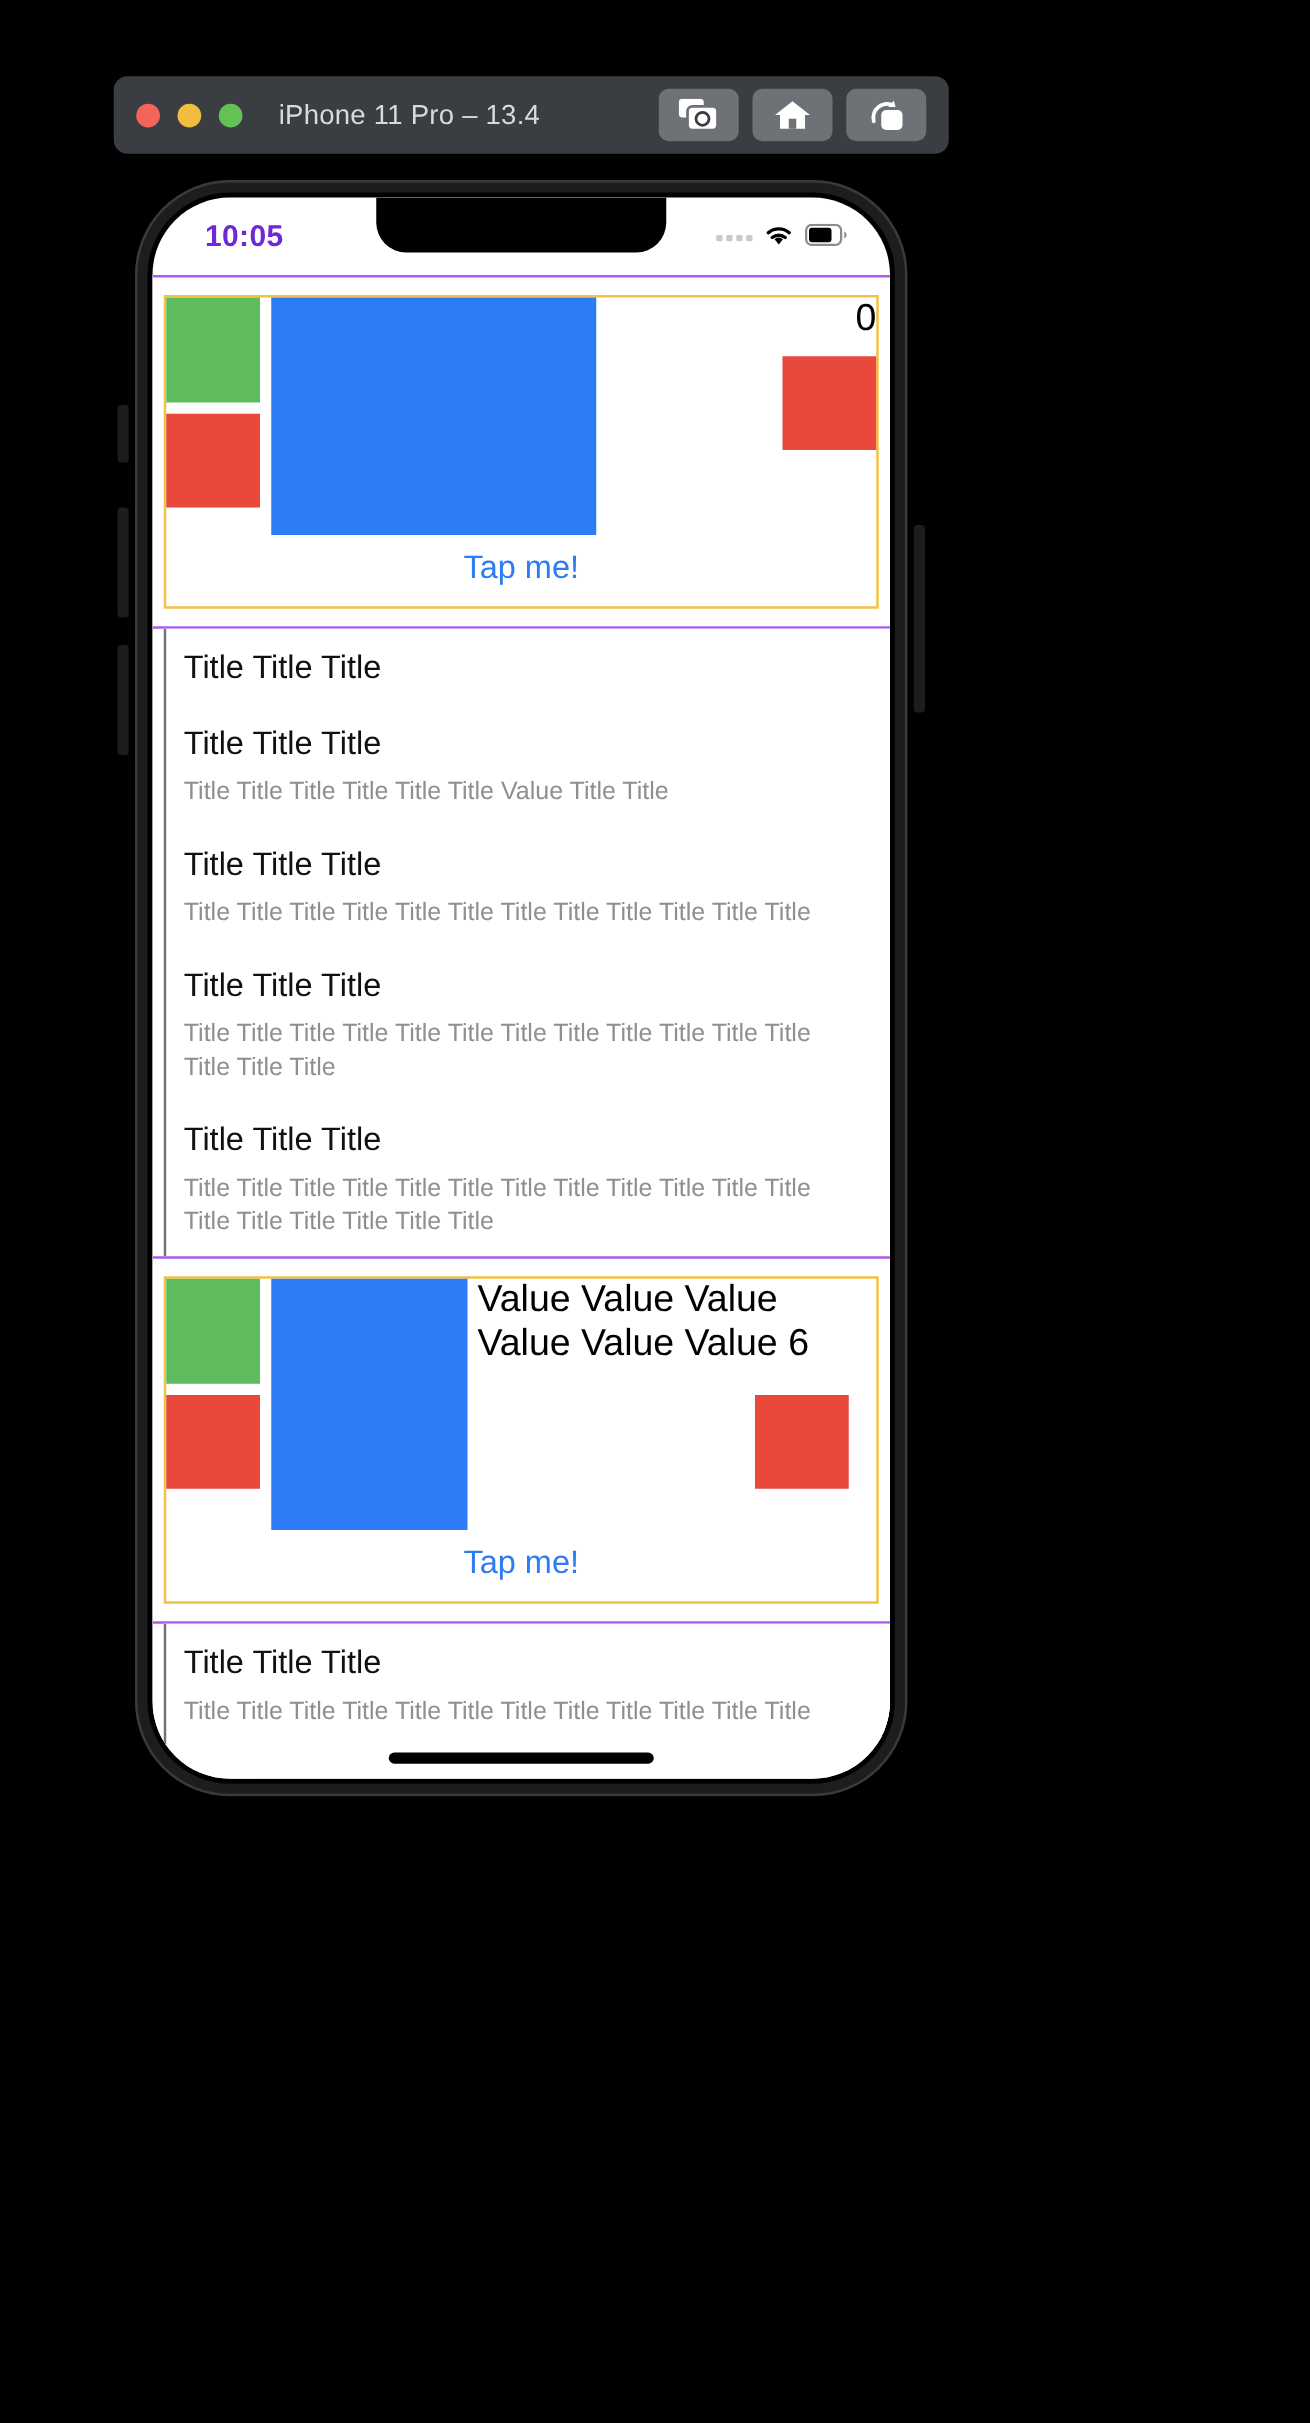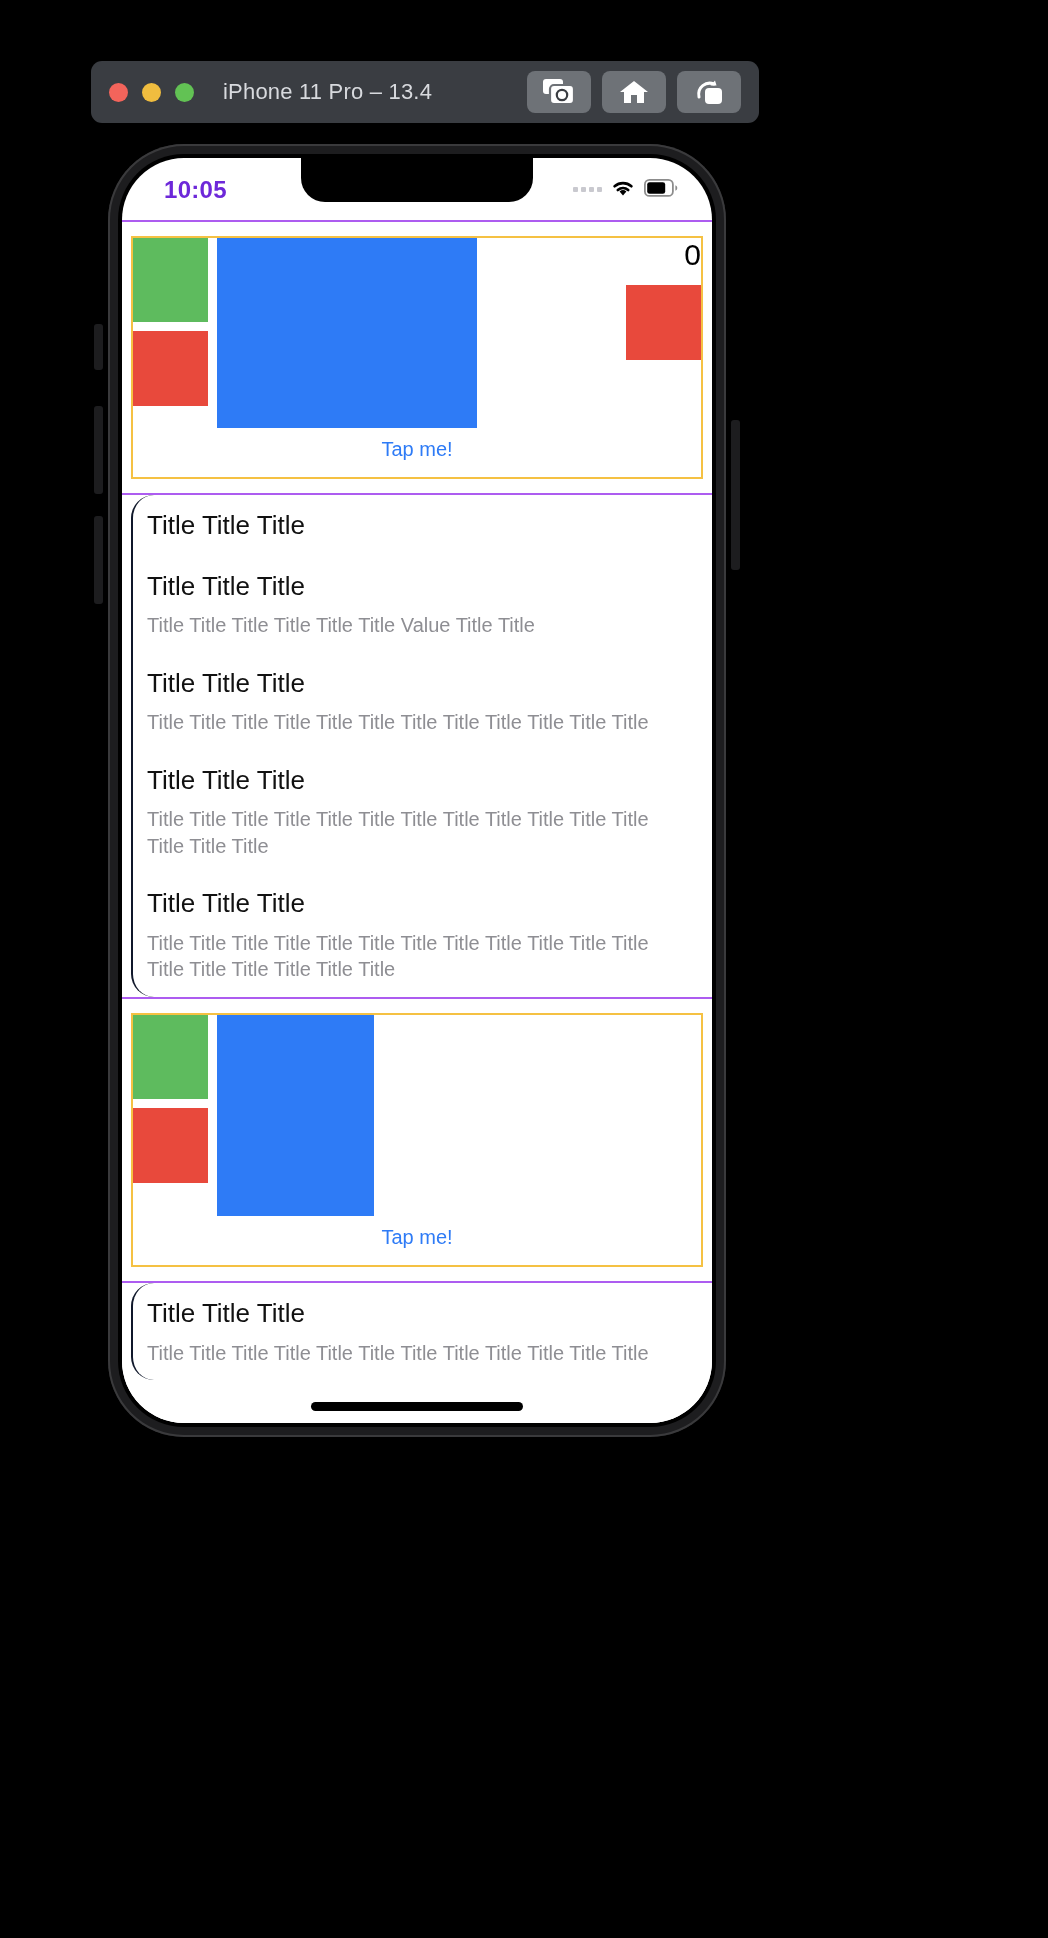--- a/index.html
+++ b/index.html
@@ -66,25 +66,25 @@
 
   .blue-box { background:#2e7bf6; }
 
   .col-right { flex:1; display:flex; flex-direction:column; align-items:flex-end;
                padding-left:8px; }
   .count-text { font-size:30px; color:#000; line-height:1.15; text-align:left;
                 width:100%; }
   .count-text.rt { text-align:right; }
   .sq-red-right { width:75px; height:75px; background:#e8493c; }
 
-  .tap-link { color:#2e7bf6; font-size:20px; text-align:center; padding:10px 0 16px;
+  .tap-link { color:#2e7bf6; font-size:26px; text-align:center; padding:10px 0 16px;
               width:100%; }
 
   
-  .list { border-left:2px solid #0f172a; margin-left:9px; background:#fff;border-radius:23px; }
+  .list { border-left:2px solid #737373; margin-left:9px; background:#fff; }
   .row { padding:14px 0 14px 14px; }
   .row-title { font-size:26px; color:#111; line-height:1.25; }
   .row-sub { font-size:20px; color:#8e8e93; line-height:1.33; margin-top:10px;
              padding-right:22px; }
 
   .home-indicator { position:absolute; left:50%; transform:translateX(-50%);
                     bottom:12px; width:212px; height:9px; background:#000; border-radius:5px; }
 
   .clip { overflow:hidden; }
 </style>
@@ -222,20 +222,24 @@
 
           <div class="card-wrap">
             <div class="card">
               <div class="card-body">
                 <div class="col-left">
                   <div class="sq-green"></div>
                   <div class="gap-sm"></div>
                   <div class="sq-red"></div>
                 </div>
                 <div class="blue-box" style="width:157px;height:201px;margin-left:9px;"></div>
+                <div class="col-right">
+                  <div class="count-text">Value Value Value Value Value Value 6</div>
+                  <div class="sq-red-right" style="margin-top:24px;margin-right:22px;"></div>
+                </div>
               </div>
               <div class="tap-link">Tap me!</div>
             </div>
           </div>
 
           <div class="list">
             <div class="row">
               <div class="row-title">Title Title Title</div>
               <div class="row-sub">Title Title Title  Title Title Title  Title Title Title  Title Title Title</div>
             </div>

